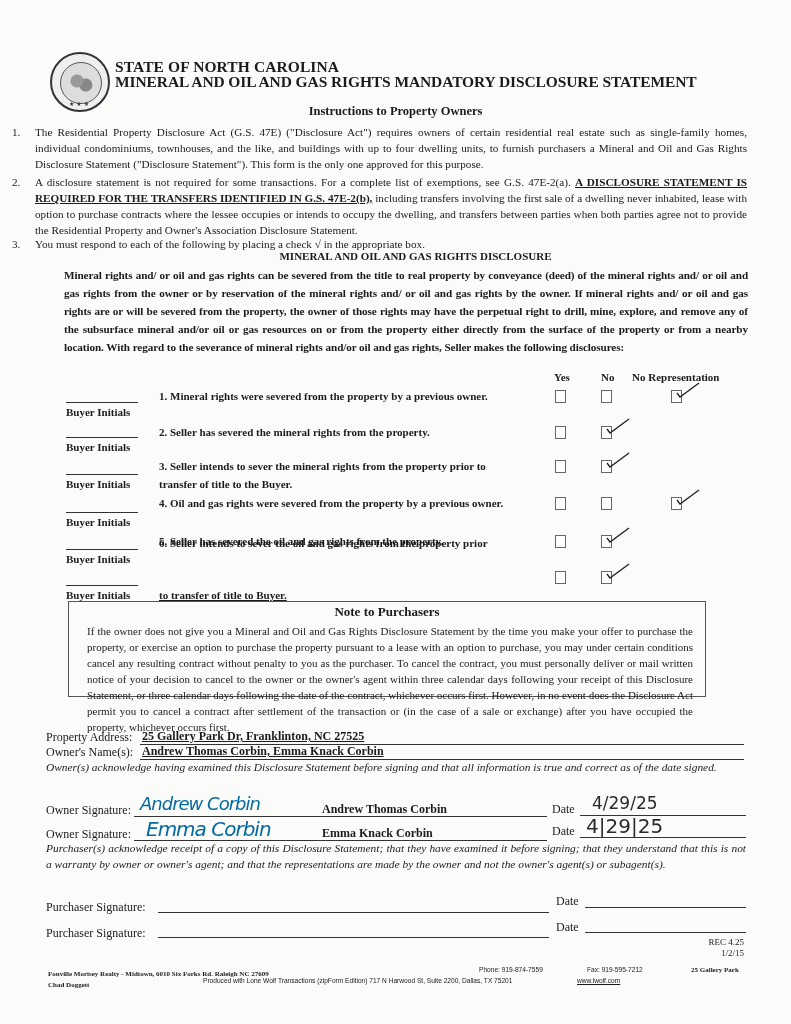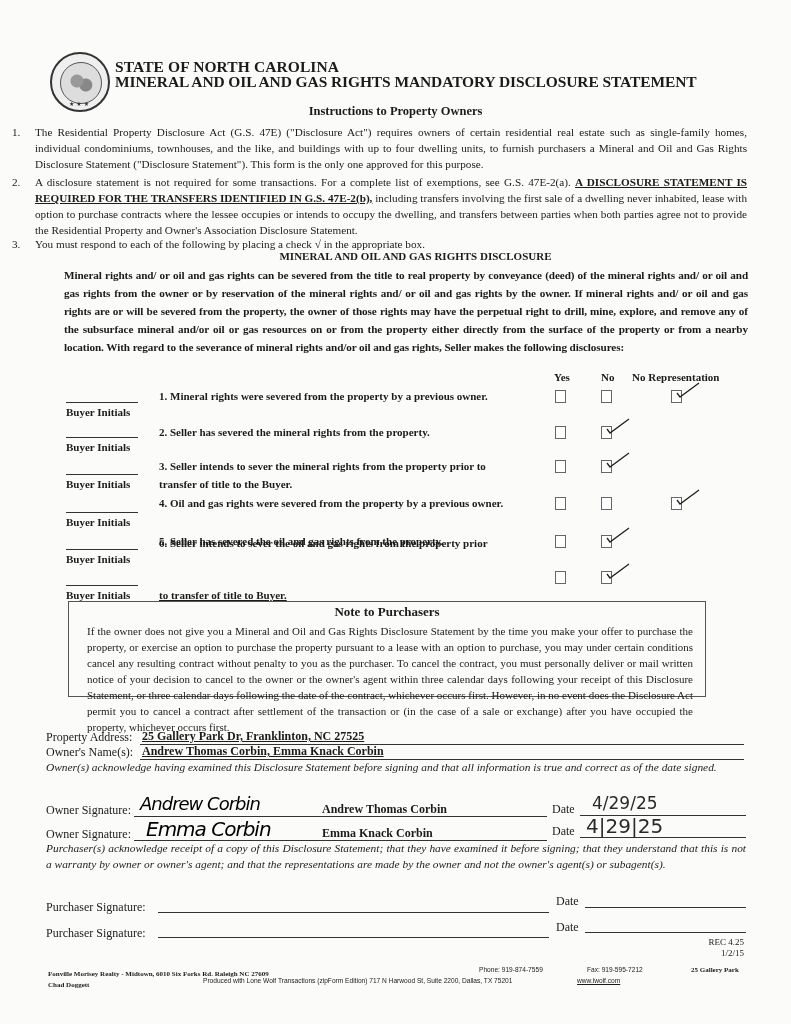--- a/index.html
+++ b/index.html
@@ -30,21 +30,21 @@
   .buyer-lbl { left:66px; font-size:11px; font-weight:bold; }
   .cb { width:11px; height:13px; border:1px solid #666; box-sizing:border-box; background:#fff; }
   .tick { position:absolute; left:3px; top:-10px; width:26px; height:22px; pointer-events:none; }
   .note-box { left:68px; top:601px; width:638px; height:96px; border:1px solid #555; box-sizing:border-box; }
   .note-title { left:0; width:100%; top:2px; text-align:center; font-size:13px; font-weight:bold; }
   .note-body { left:18px; top:21px; width:606px; font-size:11px; line-height:16px; text-align:justify;font-family:Liberation Serif, serif; }
   .lbl { font-size:12px; }
   .val { font-size:12px; font-weight:bold; }
   .fieldline { border-bottom:1px solid #333; }
   .ital { font-style:italic; font-size:11.4px; line-height:16px; text-align:justify; }
-  .sig { font-family:"DejaVu Sans", sans-serif; font-style:italic; font-size:18px; color:#000000; letter-spacing:-1px; }
+  .sig { font-family:"DejaVu Sans", sans-serif; font-style:italic; font-size:18px; color:#0369a1; letter-spacing:-1px; }
   .hand { font-family:"DejaVu Sans", sans-serif; font-size:17px; color:#2a2a2a; }
   .foot-small { font-size:7px; }
   .foot-sans { font-family:"Liberation Sans", sans-serif; font-size:6.6px; }
 </style>
 </head>
 <body>
 
 <div class="abs seal">
   <div class="seal-inner"></div>
   <div class="seal-stars">★★★</div>

